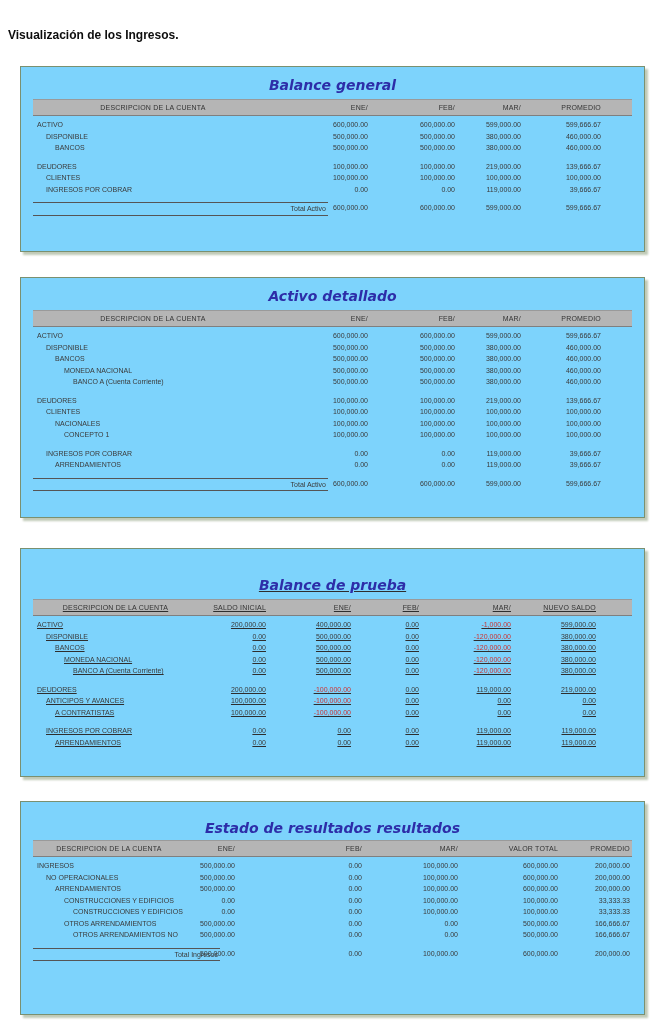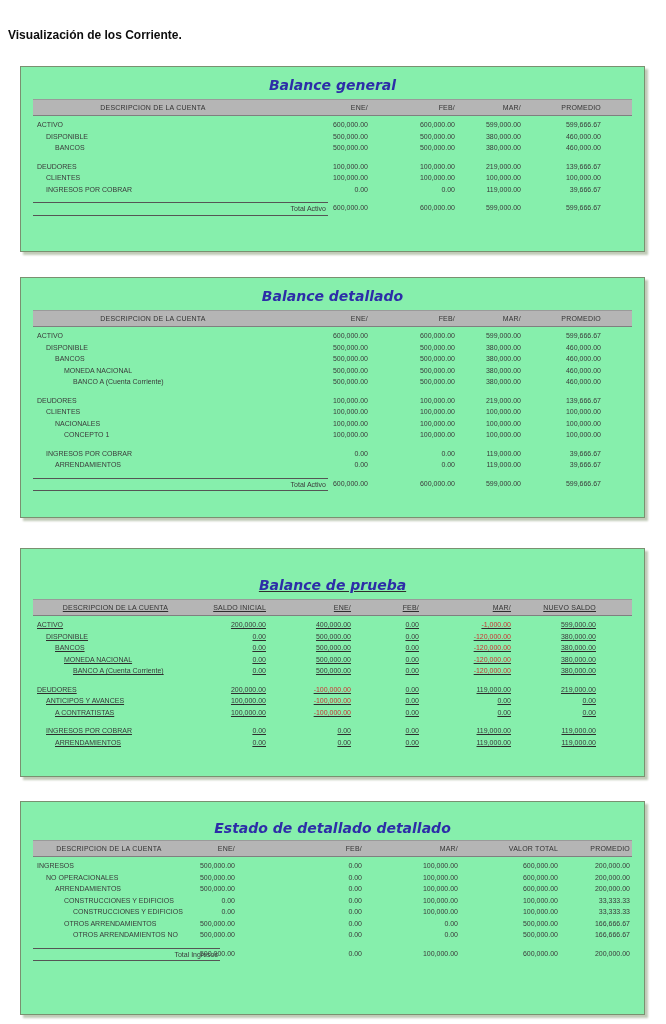--- a/index.html
+++ b/index.html
@@ -4,21 +4,21 @@
 <style>
   html,body{margin:0;padding:0;}
   body{
     width:666px;height:1024px;position:relative;background:#ffffff;
     font-family:"Liberation Sans",sans-serif;color:#2e2e2e;overflow:hidden;
   }
   .page-title{
     position:absolute;left:8px;top:28px;font-size:12px;font-weight:bold;color:#0d0d0d;
   }
   .report-box{
-    position:absolute;left:20px;width:623px;background:#86efac;
+    position:absolute;left:20px;width:623px;background:#7dd3fc;
     border:1px solid #7a9070;
     box-shadow:3px 3px 2px #c0cab7;
   }
   .t1{top:66px;height:184px;}
   .t2{top:277px;height:239px;}
   .t3{top:548px;height:227px;text-decoration:underline;}
   .t4{top:801px;height:212px;}
   .report-title{
     margin:0;text-align:center;font-family:"DejaVu Sans",sans-serif;
     font-style:italic;font-weight:bold;font-size:14px;line-height:16px;color:#2d2da8;
@@ -50,21 +50,21 @@
   .cell.num.red{color:#cc3333;}
   .total-label{
     text-align:right;border-top:1px solid #555555;border-bottom:1px solid #555555;
     margin-right:-55px;padding-right:2px;box-sizing:border-box;
   }
   .t4 .total-label{margin-right:-35px;}
 </style>
 </head>
 <body>
 
-<div class="page-title">Visualización de los Corriente.</div>
+<div class="page-title">Visualización de los Ingresos.</div>
 
 <section class="report-box t1">
   <h2 class="report-title">Balance general</h2>
   <div class="band grid cols-a">
       <div class="hcell first">DESCRIPCION DE LA CUENTA</div>
       <div class="hcell">ENE/</div>
       <div class="hcell">FEB/</div>
       <div class="hcell">MAR/</div>
       <div class="hcell">PROMEDIO</div>
     </div>
@@ -117,21 +117,21 @@
         <div class="cell label total-label">Total Activo</div>
         <div class="cell num">600,000.00</div>
         <div class="cell num">600,000.00</div>
         <div class="cell num">599,000.00</div>
         <div class="cell num">599,666.67</div>
       </div>
     </div>
 </section>
 
 <section class="report-box t2">
-  <h2 class="report-title">Balance detallado</h2>
+  <h2 class="report-title">Activo detallado</h2>
   <div class="band grid cols-a">
       <div class="hcell first">DESCRIPCION DE LA CUENTA</div>
       <div class="hcell">ENE/</div>
       <div class="hcell">FEB/</div>
       <div class="hcell">MAR/</div>
       <div class="hcell">PROMEDIO</div>
     </div>
   <div class="rows">
       <div class="row grid cols-a">
         <div class="cell label" style="padding-left: 4px;">ACTIVO</div>
@@ -313,21 +313,21 @@
         <div class="cell num">0.00</div>
         <div class="cell num">0.00</div>
         <div class="cell num">0.00</div>
         <div class="cell num">119,000.00</div>
         <div class="cell num">119,000.00</div>
       </div>
     </div>
 </section>
 
 <section class="report-box t4">
-  <h2 class="report-title">Estado de detallado detallado</h2>
+  <h2 class="report-title">Estado de resultados resultados</h2>
   <div class="band grid cols-c">
       <div class="hcell first">DESCRIPCION DE LA CUENTA</div>
       <div class="hcell">ENE/</div>
       <div class="hcell">FEB/</div>
       <div class="hcell">MAR/</div>
       <div class="hcell">VALOR TOTAL</div>
       <div class="hcell">PROMEDIO</div>
     </div>
   <div class="rows">
       <div class="row grid cols-c">

